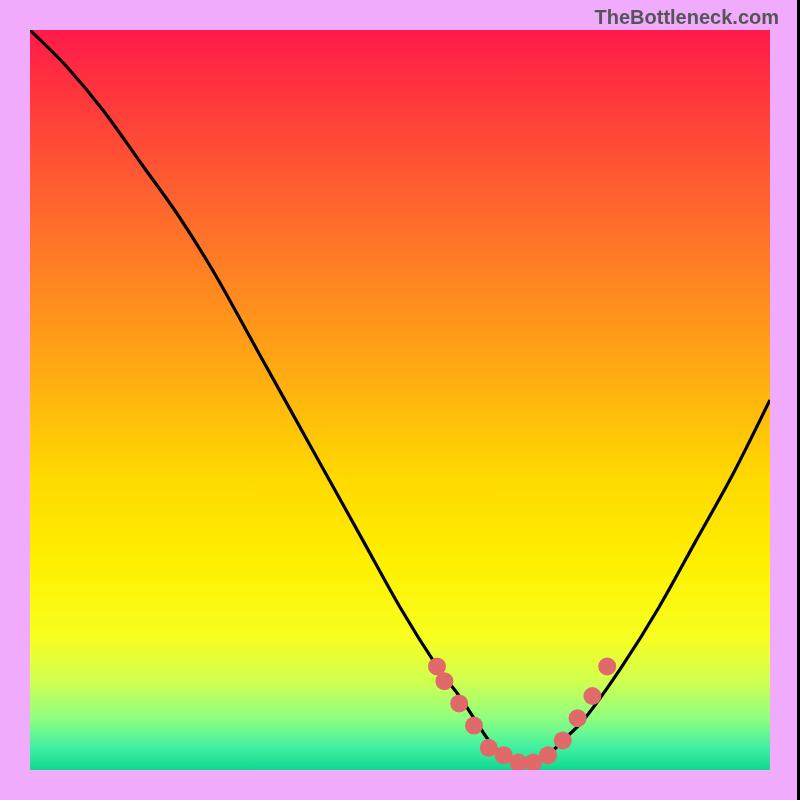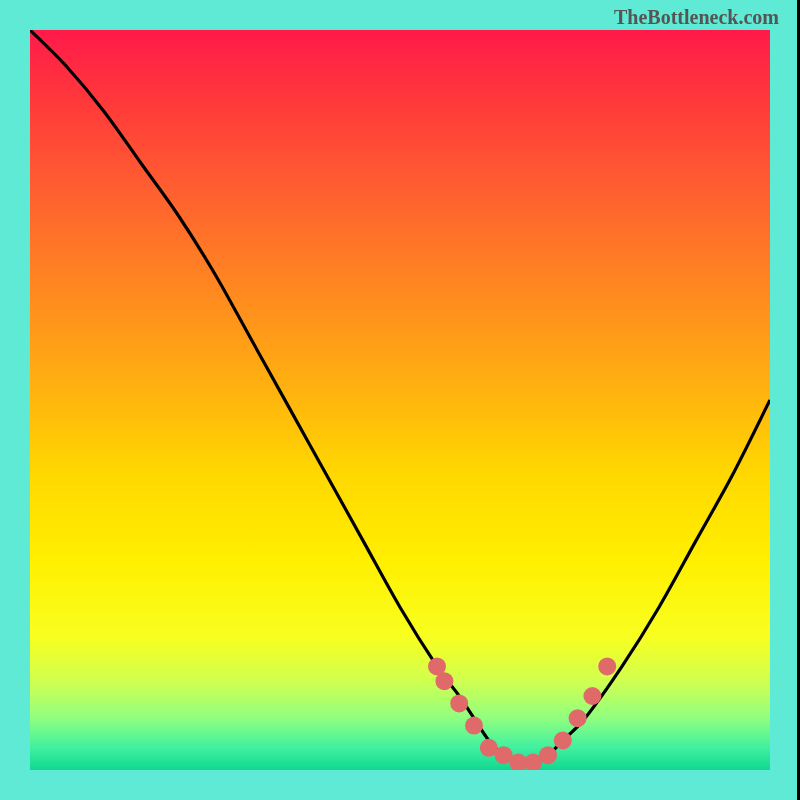--- a/index.html
+++ b/index.html
@@ -7,23 +7,22 @@
     padding: 0;
     background: #000;
     width: 800px;
     height: 800px;
     overflow: hidden;
     font-family: Arial, sans-serif;
   }
   .container {
     width: 797px;
     height: 800px;
-    background: #5eead4;
+    background: #f0abfc;
     position: relative;
-    font-family: Liberation Serif, serif;
   }
   .watermark {
     position: absolute;
     top: 6px;
     right: 18px;
     color: #555;
     font-size: 20px;
     font-weight: bold;
     z-index: 10;
   }

